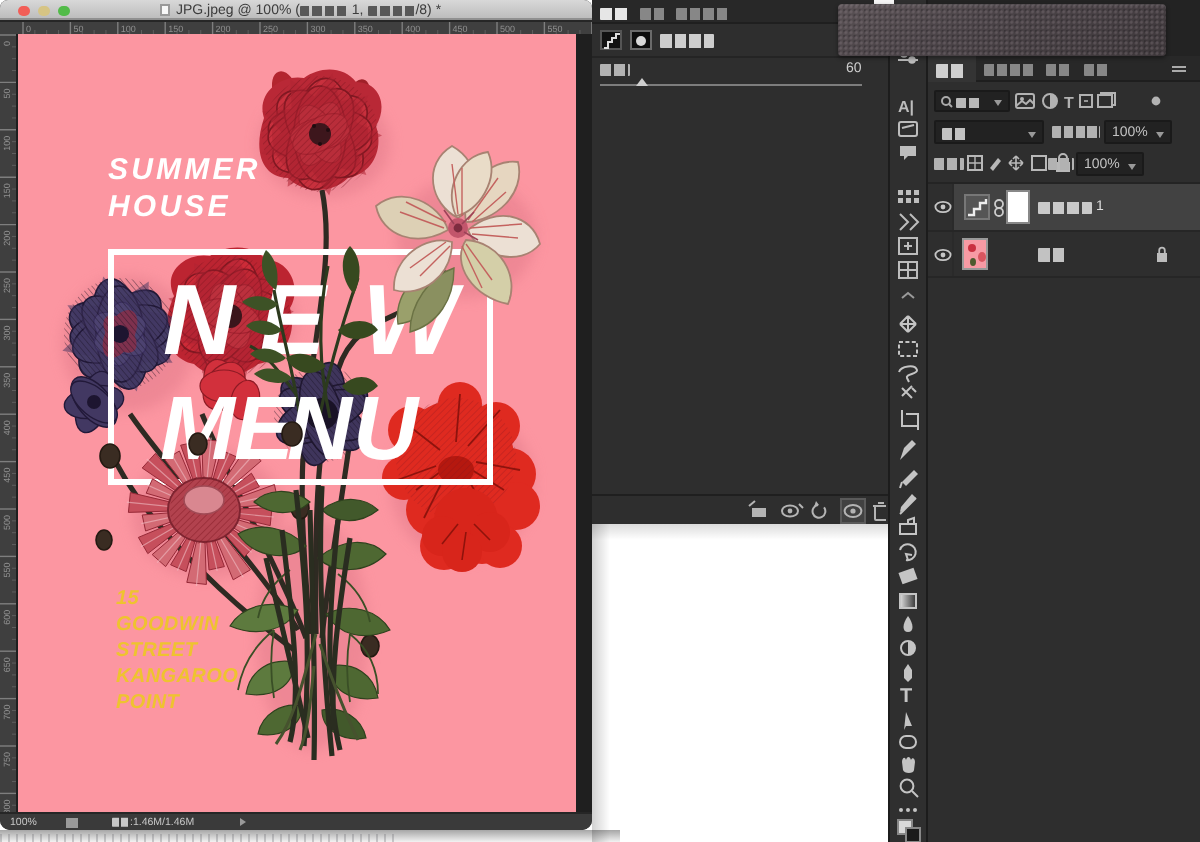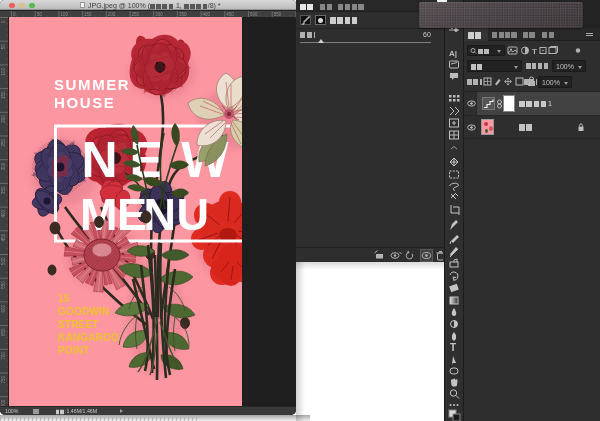--- a/index.html
+++ b/index.html
@@ -185,21 +185,21 @@
           <line x1="0" y1="379.7" x2="8" y2="379.7" stroke="#7e7e7e" stroke-width="0.7"></line>
           <text x="5" y="382.7" font-size="4.5" fill="#909090" transform="rotate(-90 5 382.7)" text-anchor="end">800</text>
           <line x1="6" y1="385.625" x2="8" y2="385.625" stroke="#5e5e5e" stroke-width="0.5"></line>
           <line x1="6" y1="391.55" x2="8" y2="391.55" stroke="#5e5e5e" stroke-width="0.5"></line>
           <line x1="6" y1="397.47499999999997" x2="8" y2="397.47499999999997" stroke="#5e5e5e" stroke-width="0.5"></line>
         </svg>
       </div>
 
     <div class="abs" style="left:8px;top:17px;width:288px;height:389px;background:#1f1f1f;">
 
-      <div class="abs" style="left:1px;top:0px;width:233px;height:389px;background:#fc96a1;overflow:hidden;">
+      <div class="abs" style="left:1px;top:0px;width:279px;height:389px;background:#fc96a1;overflow:hidden;font-style:italic;">
         <svg width="279" height="389" viewBox="0 0 279 389">
           <defs>
             <filter id="blur3">
                 <feGaussianBlur stdDeviation="3.2"></feGaussianBlur>
               </filter>
             <pattern id="hatchR" width="2.4" height="2.4" patternUnits="userSpaceOnUse" patternTransform="rotate(45)">
               <line x1="0" y1="0" x2="0" y2="2.4" stroke="#7c141f" stroke-width="0.8"></line>
             </pattern>
             <pattern id="hatchD" width="2.2" height="2.2" patternUnits="userSpaceOnUse" patternTransform="rotate(-40)">
               <line x1="0" y1="0" x2="0" y2="2.2" stroke="#17101f" stroke-width="0.7"></line>

